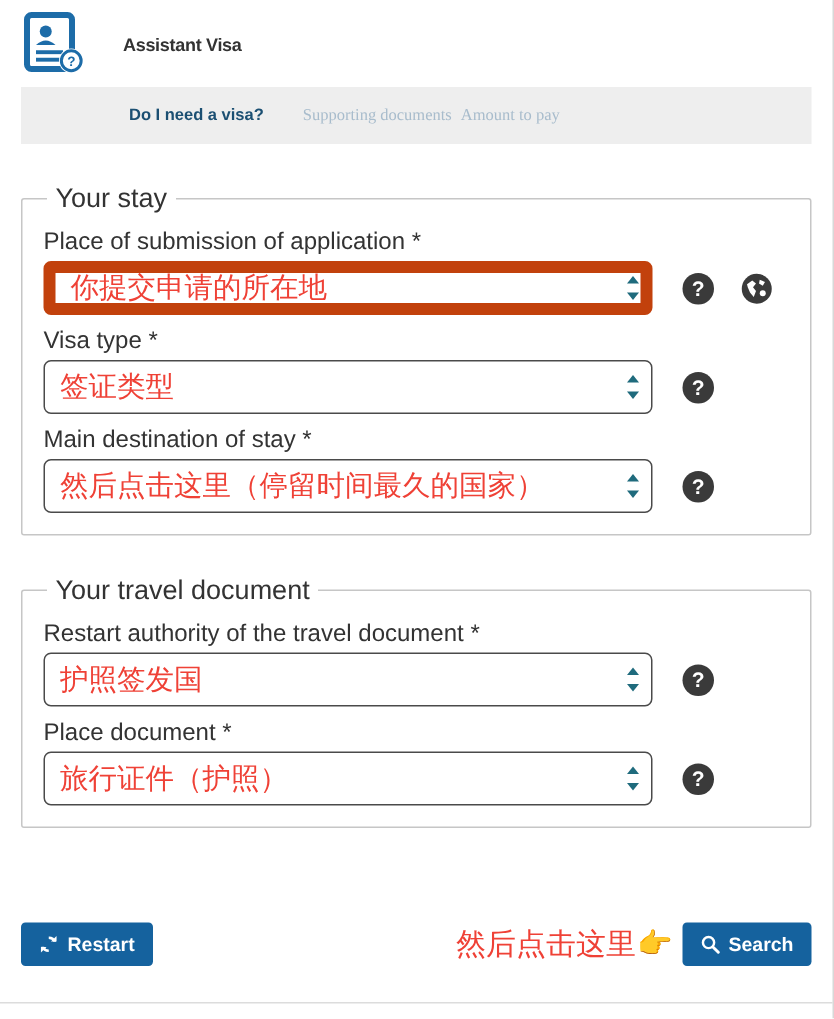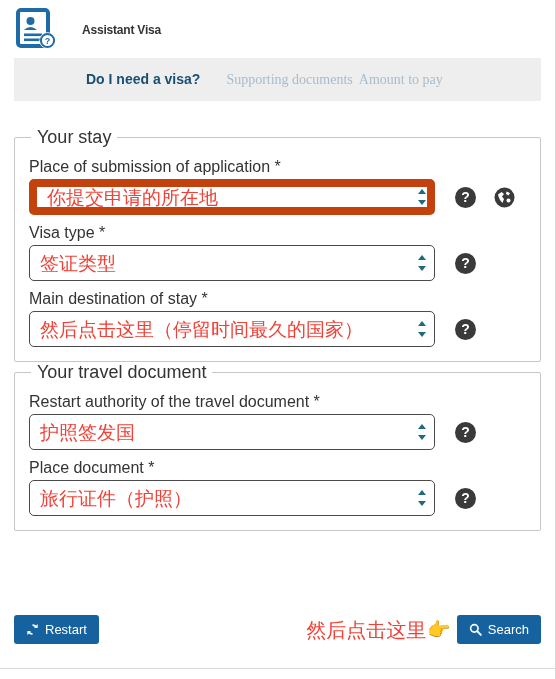--- a/index.html
+++ b/index.html
@@ -49,21 +49,21 @@
   
   .tabbar {
     background: #eeeeee;
     margin: 0 14px;
     padding: 13px 0 13px 0;
     display: flex;
     align-items: baseline;
     box-sizing: border-box;
   }
   .tab {
-    font-size: 14px;
+    font-size: 11px;
     white-space: nowrap;
   }
   .tab.active {
     color: #1b4f72;
     font-weight: bold;
     margin-left: 72px;
   }
   .tab.disabled {
     color: #a8bccc;
     margin-left: 26px;
@@ -79,21 +79,21 @@
     box-sizing: border-box;
   }
   fieldset.group {
     border: 1px solid #c6c6c6;
     border-radius: 2px;
     margin: 0;
     padding: 4px 14px 14px 14px;
     box-sizing: border-box;
   }
   fieldset.group.stay { margin-top: 26px; }
-  fieldset.group.doc  { }
+  fieldset.group.doc  { margin-top: 26px; }
   legend.group-legend {
     font-size: 18px;
     color: #333333;
     padding: 0 6px;
     margin-left: 2px;
   }
 
   .field {
     margin-top: 9px;
   }
@@ -185,21 +185,21 @@
     box-sizing: border-box;
     display: flex;
     align-items: center;
   }
   .btn {
     background: #15629e;
     color: #ffffff;
     border: none;
     border-radius: 3px;
     font-size: 13px;
-    font-weight: normal;
+    font-weight: bold;
     padding: 8px 12px;
     display: inline-flex;
     align-items: center;
     gap: 6px;
     cursor: pointer;
     font-family: "Liberation Sans", sans-serif;
     line-height: 1;
   }
   .btn svg { display: block; }
   .spacer { flex: 1 1 auto; }

